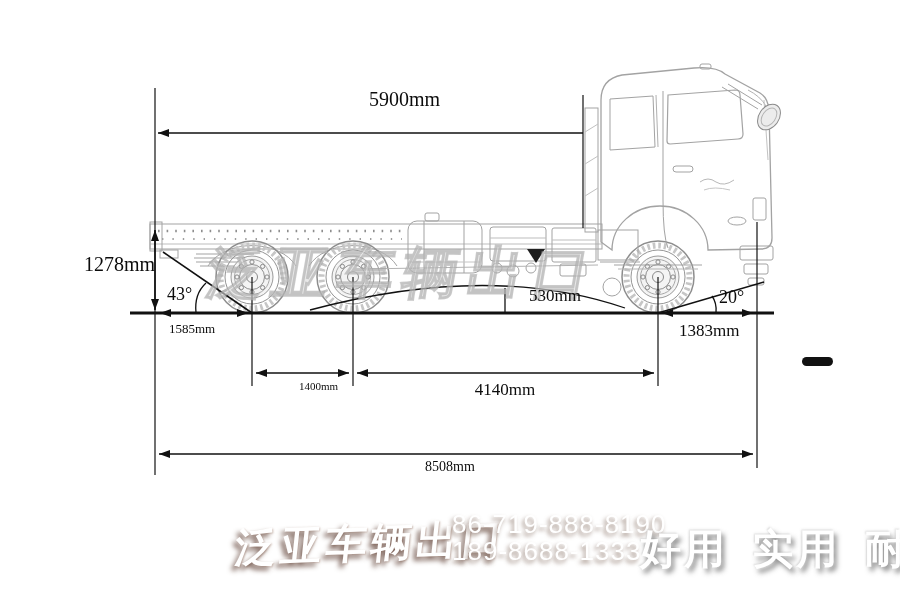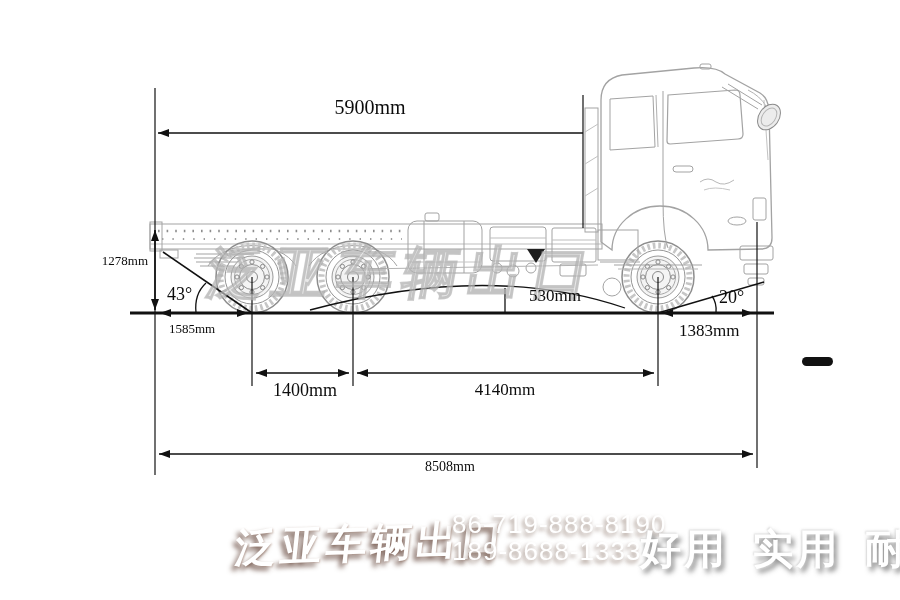--- a/index.html
+++ b/index.html
@@ -5,28 +5,28 @@
   html,body{margin:0;padding:0;background:#fff;}
   #stage{position:relative;width:900px;height:600px;background:#fff;overflow:hidden;
          font-family:"Liberation Serif", serif;}
   svg{position:absolute;left:0;top:0;z-index:1;}
   .wm{position:absolute;left:208px;top:236px;z-index:2;font-size:56px;font-weight:bold;
       letter-spacing:9px;transform:skewX(-10deg);color:rgba(255,255,255,0.38);
       -webkit-text-stroke:1.2px rgba(150,150,150,0.45);
       text-shadow:0 0 1px rgba(150,150,150,0.35);white-space:nowrap;
       font-family:"Liberation Sans", sans-serif;}
   .dim-label{position:absolute;z-index:3;color:#0c0c0c;white-space:nowrap;}
-  .d5900{left:300px;top:96px;width:140px;text-align:center;font-size:20px;}
-  .d1278{left:84px;top:253px;width:64px;text-align:right;font-size:13px;}
+  .d5900{left:300px;top:88px;width:140px;text-align:right;font-size:20px;}
+  .d1278{left:84px;top:253px;width:64px;text-align:right;font-size:20px;}
   .a25{left:167px;top:284px;font-size:18px;}
   .d1585{left:169px;top:321px;font-size:13px;}
   .d530{left:522px;top:286px;width:66px;text-align:center;font-size:17px;}
   .a18{left:719px;top:287px;font-size:18px;}
   .d1383{left:679px;top:321px;font-size:17px;}
-  .d1400{left:272px;top:380px;width:66px;text-align:center;font-size:18px;}
+  .d1400{left:272px;top:380px;width:66px;text-align:right;font-size:11px;}
   .d4140{left:460px;top:380px;width:90px;text-align:center;font-size:17px;}
   .d8508{left:398px;top:459px;width:104px;text-align:center;font-size:14px;}
   .footer-text{position:absolute;z-index:4;color:#ffffff;white-space:nowrap;
       font-family:"Liberation Sans", sans-serif;}
   .brand{left:236px;top:516px;font-size:41px;font-weight:bold;letter-spacing:4px;
       transform:skewX(-8deg) rotate(-2deg);
       text-shadow:-3px 4px 5px rgba(105,75,65,0.85), 1px 1px 2px rgba(165,135,120,0.55);}
   .phones{left:452px;top:511px;font-size:26px;line-height:27px;letter-spacing:1px;
       text-shadow:-2px 3px 4px rgba(135,112,100,0.8);}
   .slogan{left:640px;top:522px;font-size:41px;font-weight:bold;letter-spacing:3px;word-spacing:10px;

